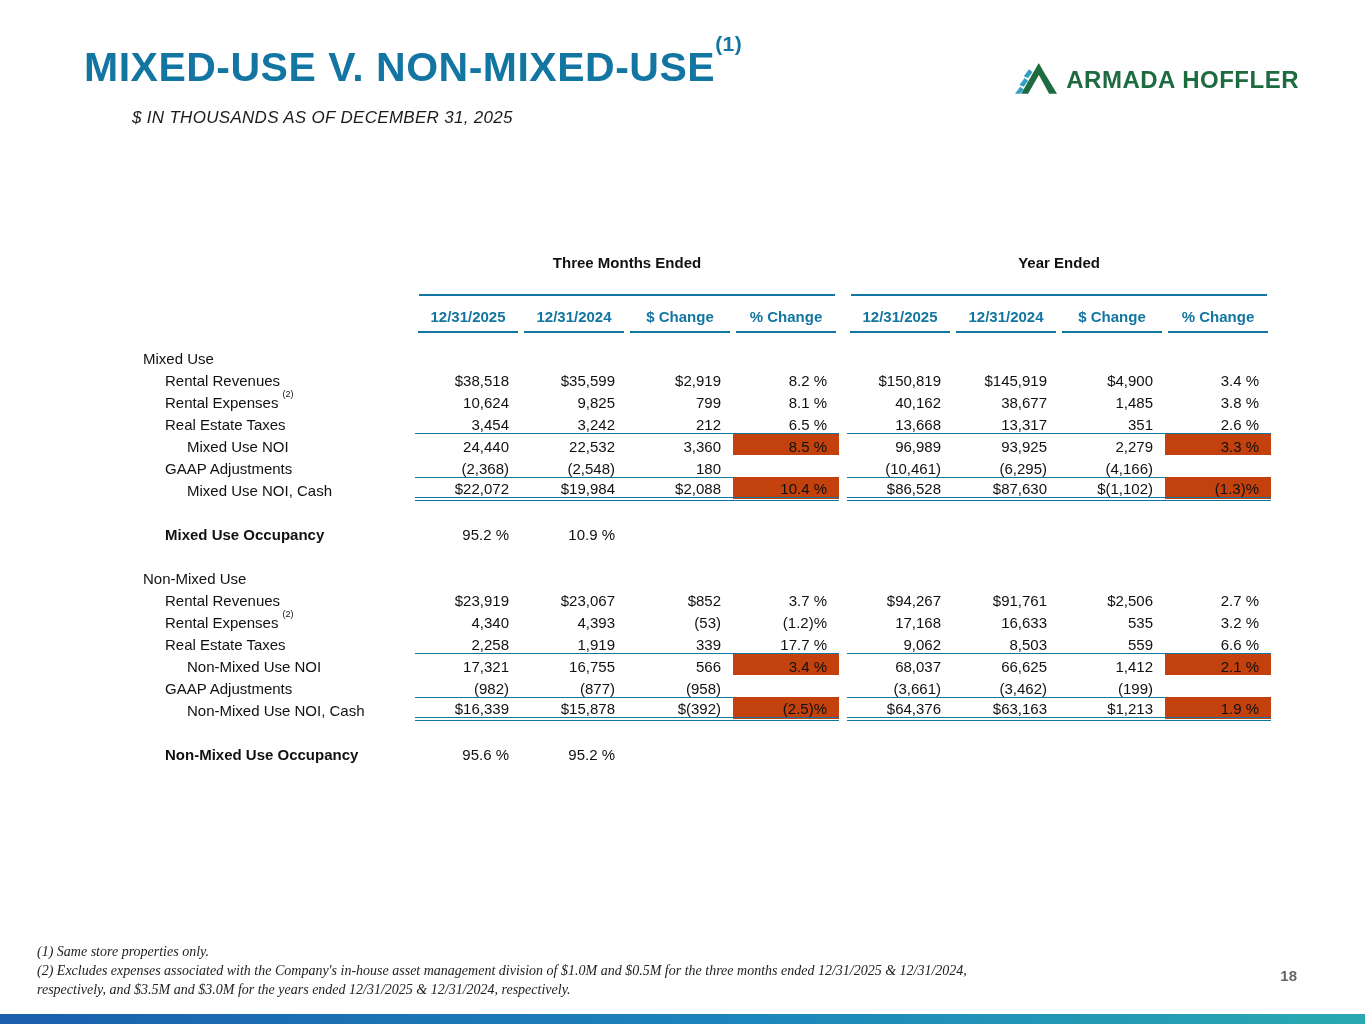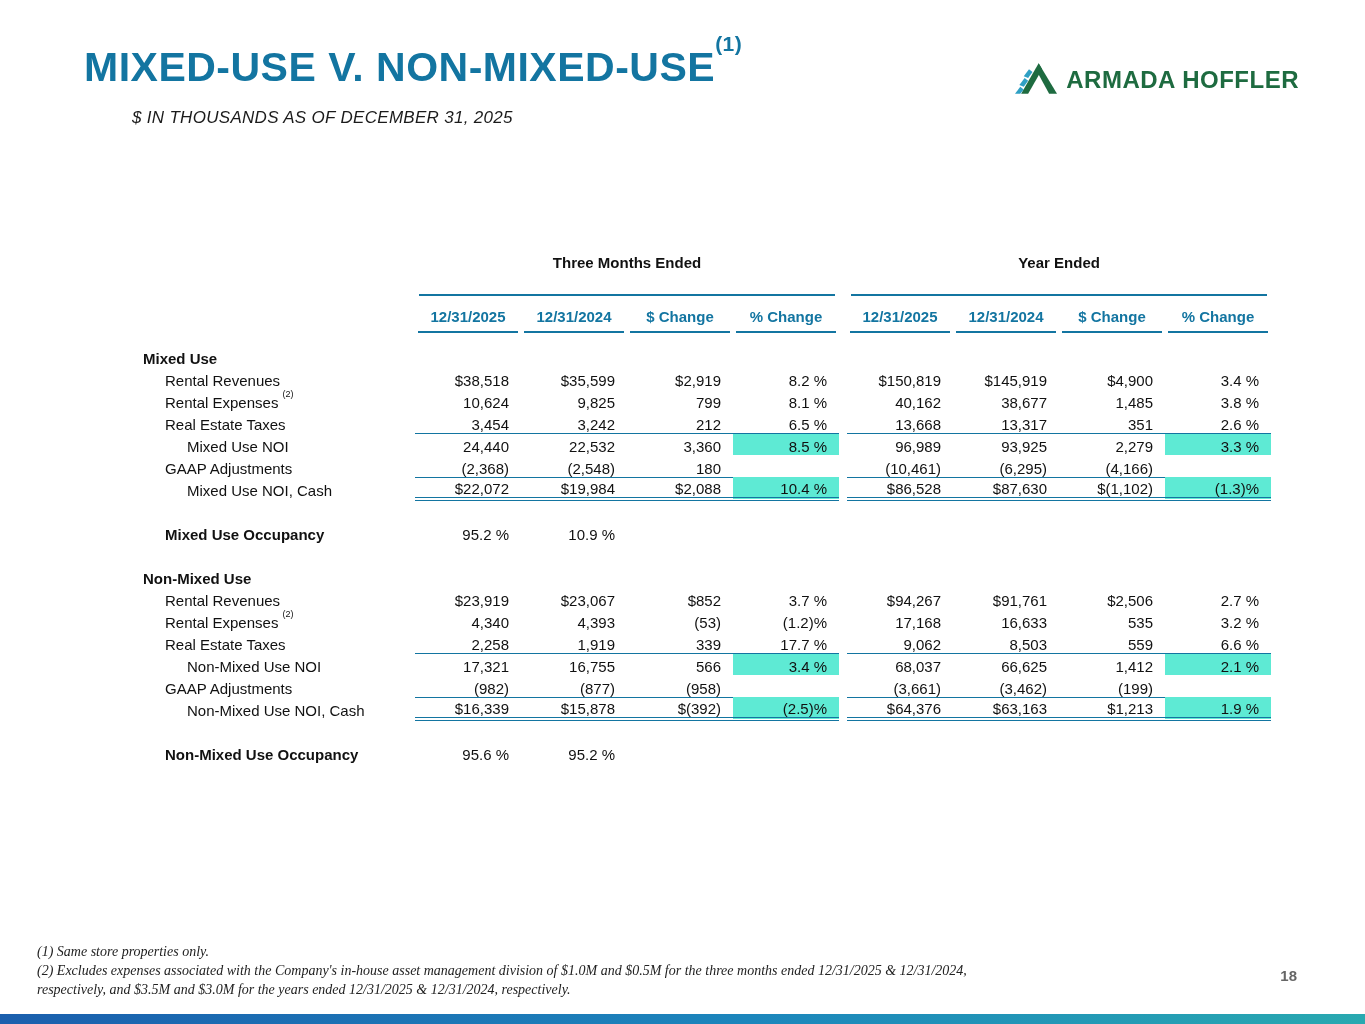--- a/index.html
+++ b/index.html
@@ -27,29 +27,29 @@
   col.c-label { width:272px; } col.c-val { width:106px; } col.c-gap { width:8px; }
   td { font-size:15px; height:22px; vertical-align:bottom; }
   td.gap { border:none !important; background:none !important; }
   .grp-cell { padding:0 4px; }
   .grp-rule { border-bottom:2px solid #1375A1; padding-bottom:23px;
               text-align:center; font-weight:700; font-size:15px; color:#111; }
   .colh { padding:12px 3px 0 3px;margin-top:8px; }
   .colh-rule { border-bottom:2px solid #1375A1; padding-bottom:6px;
                text-align:center; font-weight:700; font-size:15px; color:#1375A1; }
   .lbl { text-align:left; white-space:nowrap; }
-  .sec { font-weight:700; }
+  .sec { font-weight:400; }
   .bold { font-weight:700; }
   .ind1 { padding-left:22px; }
   .ind2 { padding-left:44px; }
   .lbl sup { font-size:9px; position:relative; top:-5px; }
   .num { text-align:right; padding-right:12px; white-space:nowrap; }
   .u  { border-bottom:1.5px solid #1375A1; }
   .uu { border-bottom:4px double #1375A1; }
-  .hl { background:#5eead4; }
+  .hl { background:#c2410c; }
   tr.sp td { height:22px; border:none; }
   tr.sph td { height:12px; border:none; }
 
   
   .footnotes {
     position:absolute; left:37px; bottom:24px; width:990px;
     font-size:14px; font-style:italic; color:#222; line-height:1.35;font-family:Liberation Serif, serif;
   }
   .page-number { position:absolute; right:68px; bottom:40px; font-size:15px; font-weight:700; color:#666; }
   .bottom-bar {

